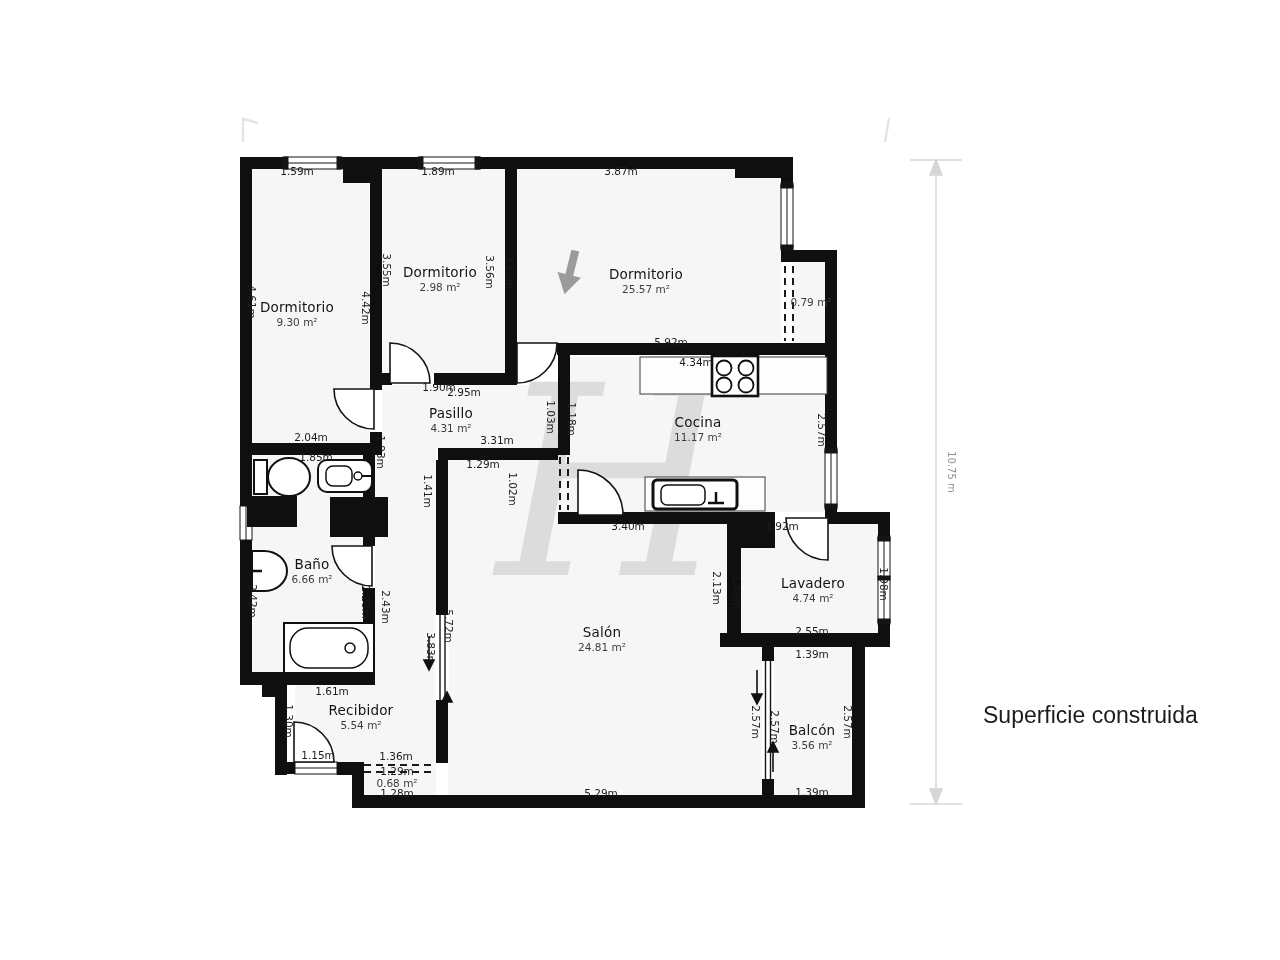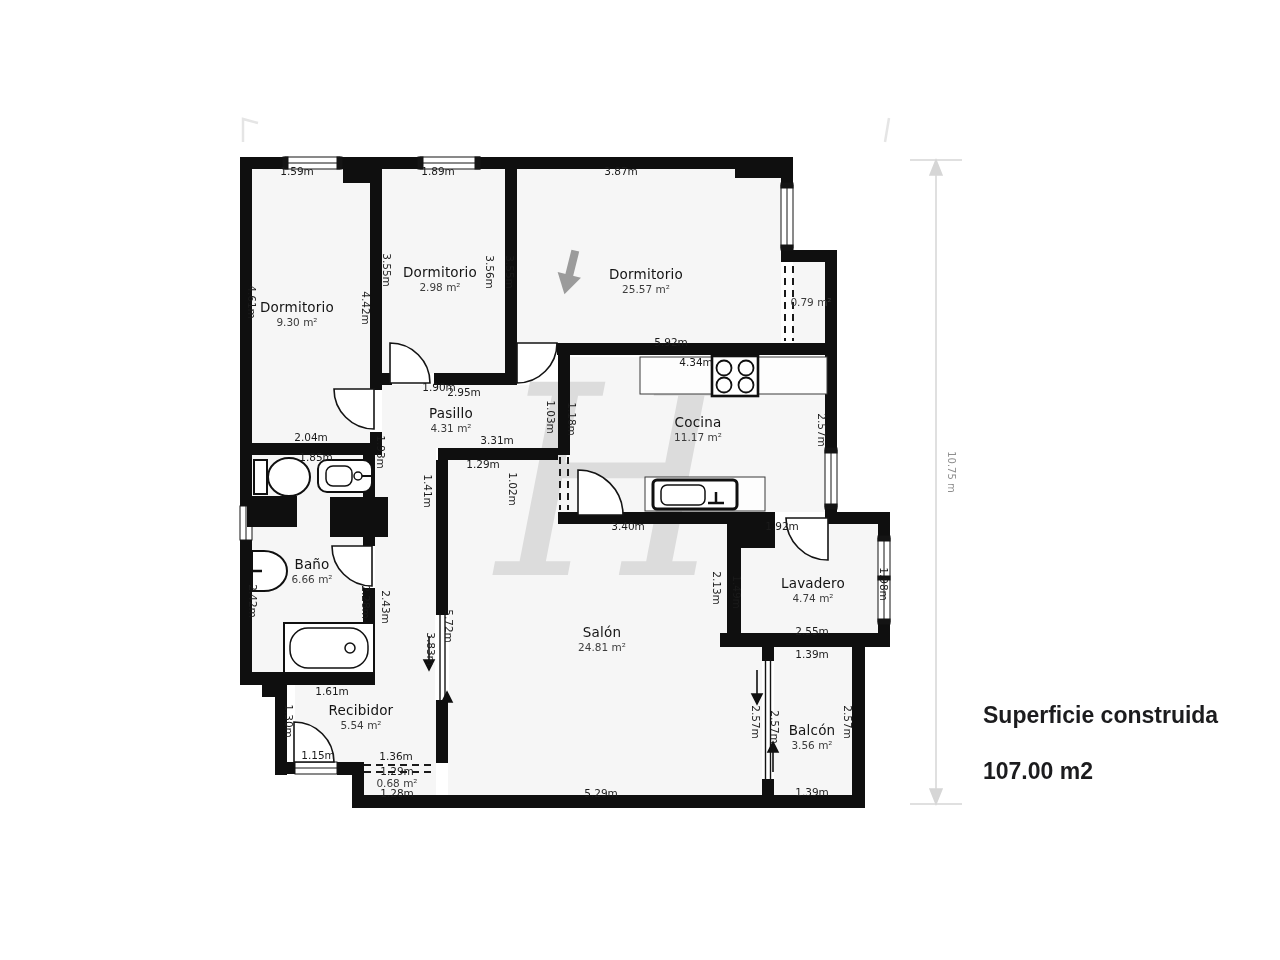--- a/index.html
+++ b/index.html
@@ -8,21 +8,21 @@
   .stage svg{position:absolute;left:0;top:0;}
   .dim{position:absolute;font-size:10.5px;color:#1b1b1b;white-space:nowrap;
        transform:translate(-50%,-50%);line-height:1;}
   .dim.v{transform:translate(-50%,-50%) rotate(90deg);}
   .dim.gray{color:#8f8f8f;font-size:10px;}
   .room{position:absolute;transform:translate(-50%,-50%);text-align:center;color:#141414;white-space:nowrap;}
   .room .nm{display:block;font-size:13.5px;letter-spacing:.2px;}
   .room .ar{display:block;font-size:10.5px;color:#3c3c3c;margin-top:1px;}
   .roomsmall{position:absolute;transform:translate(-50%,-50%);font-size:10.5px;color:#3c3c3c;white-space:nowrap;}
   .summary{position:absolute;left:983px;top:702px;color:#1c1c1e;font-family:"Liberation Sans", sans-serif;}
-  .summary .t1{font-size:23px;font-weight:bold;white-space:nowrap;}
+  .summary .t1{font-size:23px;font-weight:normal;white-space:nowrap;}
   .summary .t2{font-size:23px;font-weight:bold;margin-top:29px;white-space:nowrap;}
 </style>
 </head>
 <body>
 
 <div class="stage">
 
 <svg width="1280" height="960" viewBox="0 0 1280 960">
 
   <g fill="#f6f6f6">
@@ -307,16 +307,15 @@
   <span class="dim" style="left:812px;top:631px">2.55m</span>
   <span class="dim" style="left:812px;top:654px">1.39m</span>
   <span class="dim v" style="left:756px;top:722px">2.57m</span>
   <span class="dim v" style="left:775px;top:727px">2.57m</span>
   <span class="dim v" style="left:848px;top:722px">2.57m</span>
   <span class="dim" style="left:812px;top:792px">1.39m</span>
   <span class="dim v gray" style="left:951px;top:472px">10.75 m</span>
 
   <div class="summary">
     <div class="t1">Superficie construida</div>
-    <div class="t2">107.00 m2</div>
   </div>
 
 </div>
 
 </body></html>

